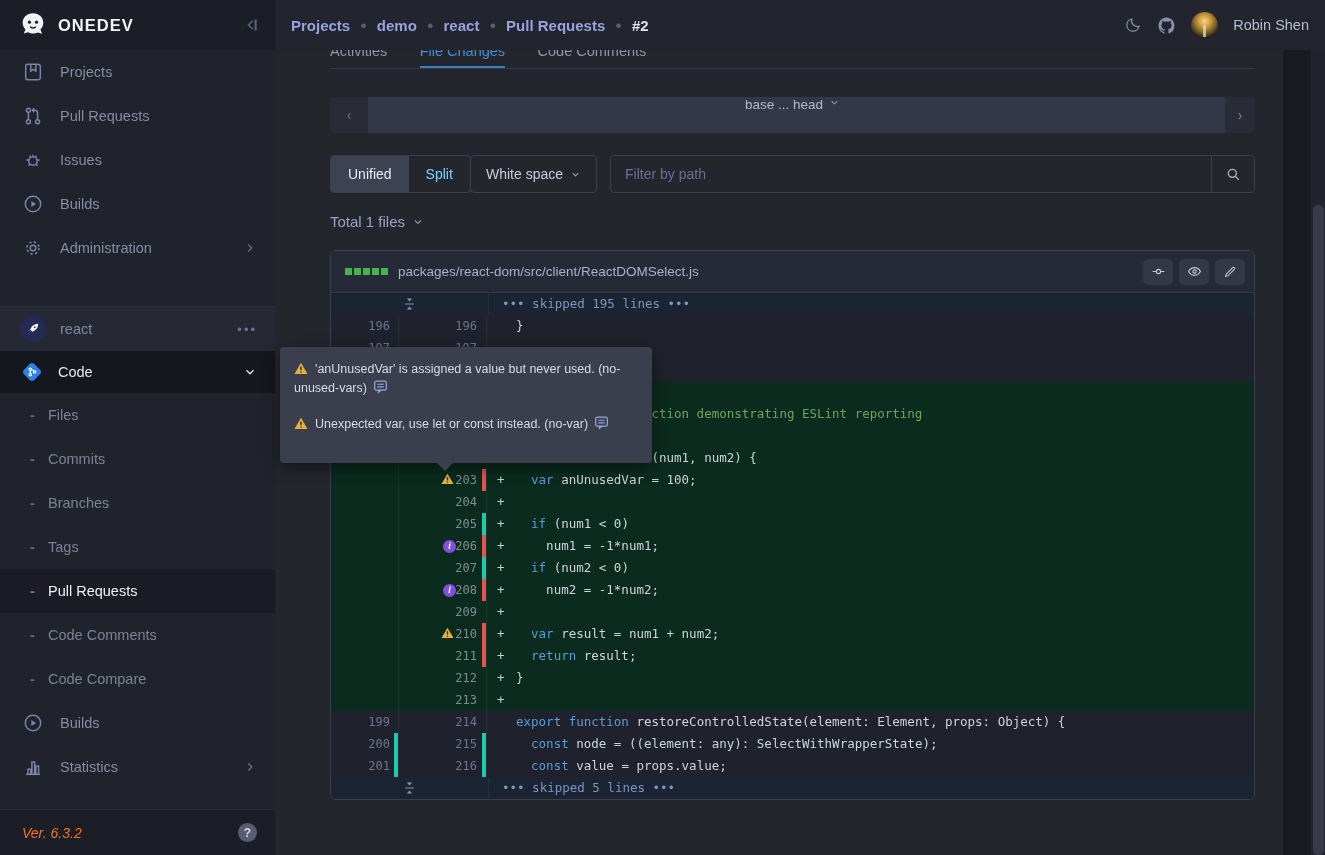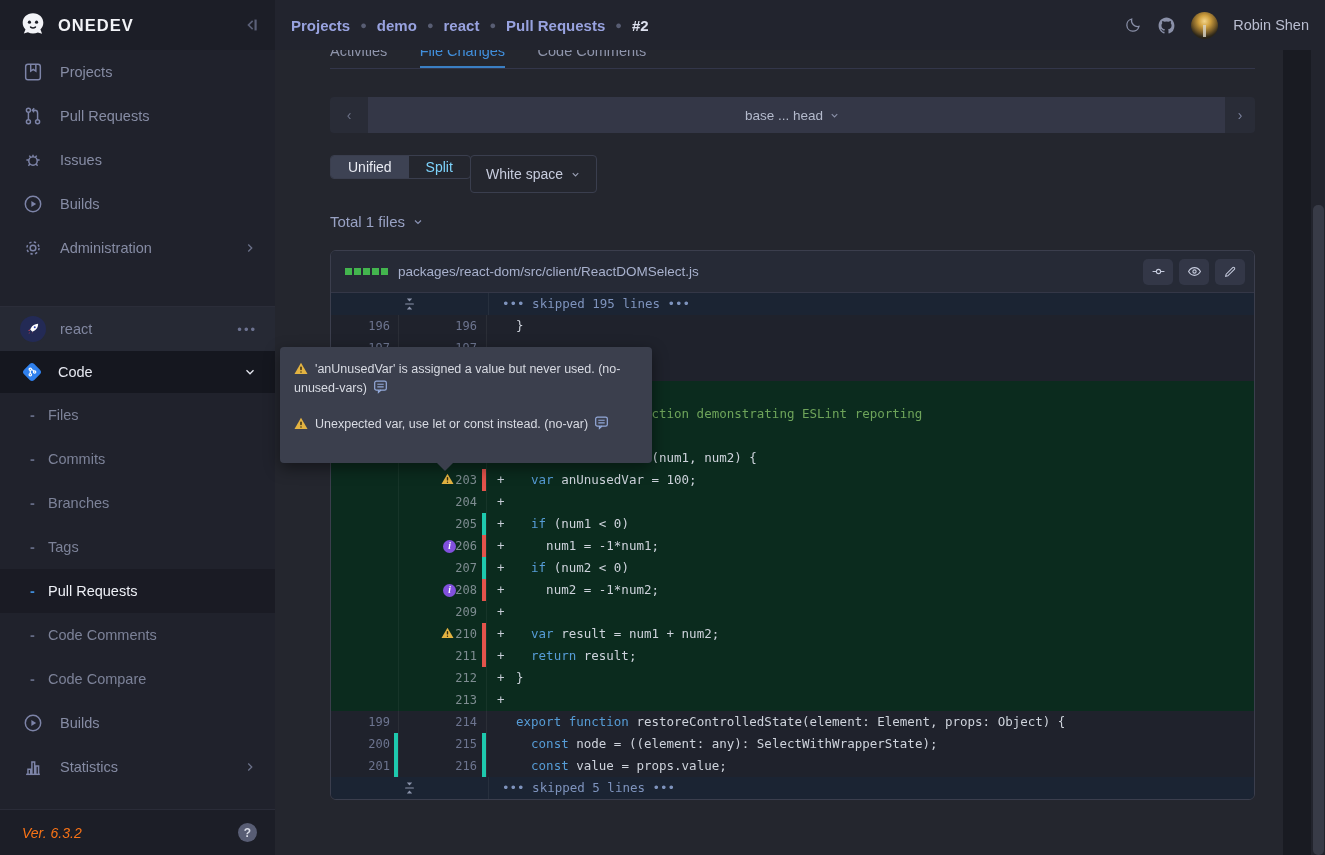--- a/index.html
+++ b/index.html
@@ -47,25 +47,25 @@
   
   .main{position:absolute;left:275px;top:50px;right:0;bottom:0;background:#24262e;z-index:1;}
   .content{position:absolute;left:55px;top:0;width:925px;height:100%;}
   .tabbar{position:absolute;top:-12px;left:0;width:925px;height:30px;border-bottom:1px solid #33364a;}
   .tab{display:inline-block;height:28px;line-height:26px;margin-right:28px;font-size:14.5px;color:#8f95ab;cursor:pointer;}
   .tab.active{color:#418fdc;border-bottom:2px solid #3a7fc4;height:28px;}
   
   .revbar{position:absolute;top:47px;left:0;width:925px;height:36px;background:#292c37;border-radius:4px;}
   .rev-left{position:absolute;left:0;top:0;width:38px;height:36px;display:flex;align-items:center;justify-content:center;color:#6d7389;cursor:pointer;font-size:14px;}
   .rev-inner{position:absolute;left:38px;top:0;width:857px;height:36px;background:#343747;cursor:pointer;}
-  .rev-label{position:absolute;left:0;right:0;top:0;height:36px;display:flex;align-items:center;justify-content:center;color:#b4bacc;font-size:13.5px;gap:6px;pointer-events:none;}
+  .rev-label{position:absolute;left:0;right:0;top:0;height:36px;display:flex;justify-content:center;color:#b4bacc;font-size:13.5px;gap:6px;pointer-events:none;}
   .rev-right{position:absolute;right:0;top:0;width:30px;height:36px;display:flex;align-items:center;justify-content:center;color:#7d84a0;cursor:pointer;font-size:14px;}
   
   .controls{position:absolute;top:105px;left:0;width:925px;height:38px;}
-  .seg-group{position:absolute;left:0;top:0;height:24px;border:1px solid #3a3e4e;border-radius:4px;display:flex;box-sizing:border-box;overflow:hidden;}
+  .seg-group{position:absolute;left:0;top:0;height:38px;border:1px solid #3a3e4e;border-radius:4px;display:flex;box-sizing:border-box;overflow:hidden;}
   .seg-btn{padding:0 17px;display:flex;align-items:center;font-size:14px;color:#7dd3fc;cursor:pointer;}
   .seg-btn.active{background:#3d4253;color:#e9ebf3;}
   .ws-btn{position:absolute;left:140px;top:0;height:38px;width:127px;border:1px solid #3a3e4e;border-radius:4px;box-sizing:border-box;display:flex;align-items:center;justify-content:center;gap:7px;color:#c7ccdd;font-size:14px;cursor:pointer;}
   .filter{position:absolute;left:280px;top:0;height:38px;width:645px;border:1px solid #3a3e4e;border-radius:4px;box-sizing:border-box;display:flex;}
   .filter input{flex:1;background:transparent;border:none;outline:none;color:#c6cbdc;font-size:14px;padding:0 14px;font-family:"Liberation Sans",sans-serif;}
   .filter input::placeholder{color:#687094;}
   .filter-btn{width:42px;border-left:1px solid #3a3e4e;display:flex;align-items:center;justify-content:center;color:#aeb4c8;cursor:pointer;}
   .total{position:absolute;top:163px;left:0;color:#99a2c4;font-size:15px;display:flex;align-items:center;gap:7px;cursor:pointer;}
   
   .card{position:absolute;top:200px;left:0;width:925px;height:550px;border:1px solid #3b3e4d;border-radius:6px;box-sizing:border-box;overflow:hidden;background:#1f222c;}
@@ -332,20 +332,29 @@
       <div class="controls">
         <div class="seg-group">
           <span class="seg-btn active">Unified</span>
           <span class="seg-btn">Split</span>
         </div>
         <div class="ws-btn">
           <span>White space</span>
           <svg width="11" height="11" viewBox="0 0 24 24" fill="none" stroke="#9aa0b5" stroke-width="2.4">
               <path d="M6 9l6 6 6-6"></path>
             </svg>
+        </div>
+        <div class="filter">
+          <input value="" placeholder="Filter by path" style="">
+          <span class="filter-btn">
+            <svg width="16" height="16" viewBox="0 0 24 24" fill="none" stroke="currentColor" stroke-width="2">
+                <circle cx="11" cy="11" r="6"></circle>
+                <path d="M15.6 15.6 20.5 20.5"></path>
+              </svg>
+          </span>
         </div>
       </div>
 
       <div class="total">
         <span>Total 1 files</span>
         <svg width="12" height="12" viewBox="0 0 24 24" fill="none" stroke="#8a92b4" stroke-width="2.4">
             <path d="M6 9l6 6 6-6"></path>
           </svg>
       </div>
 

